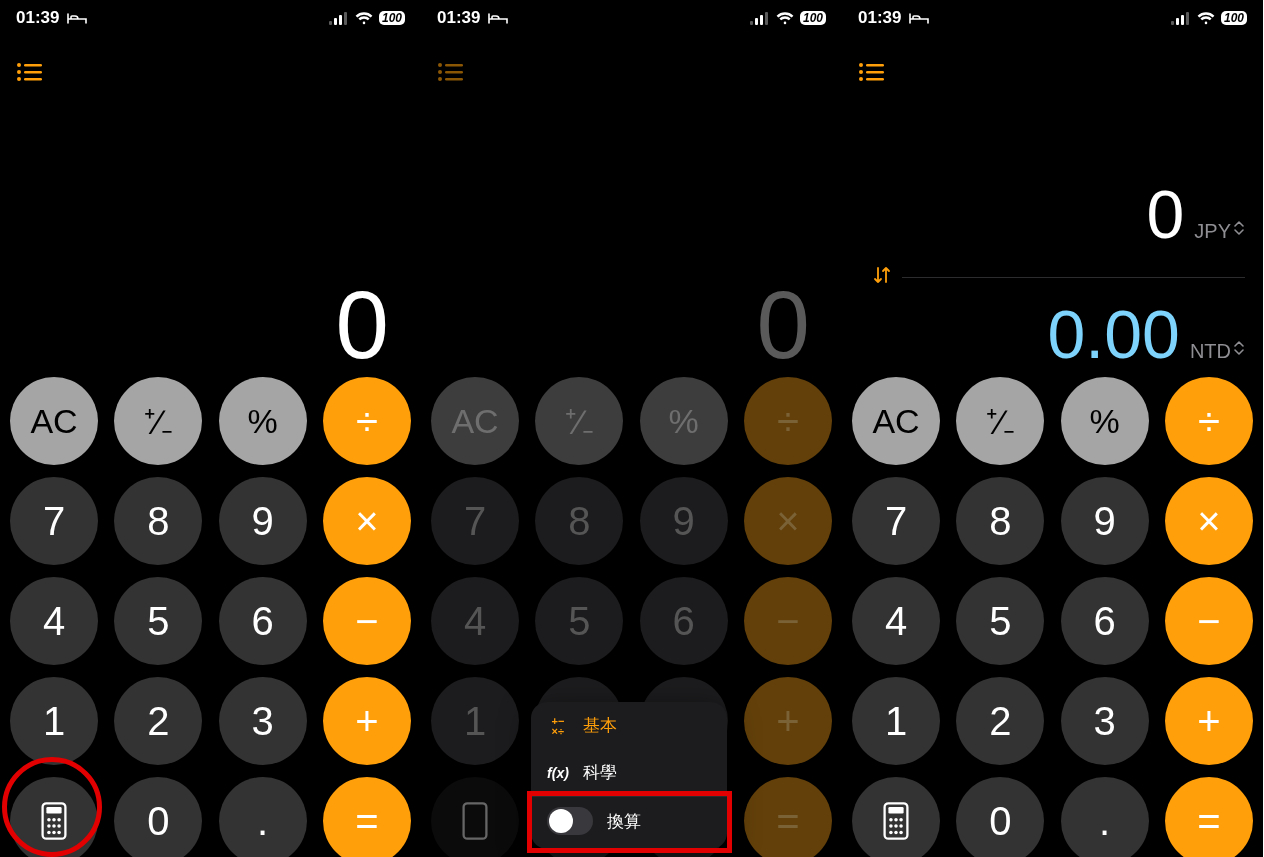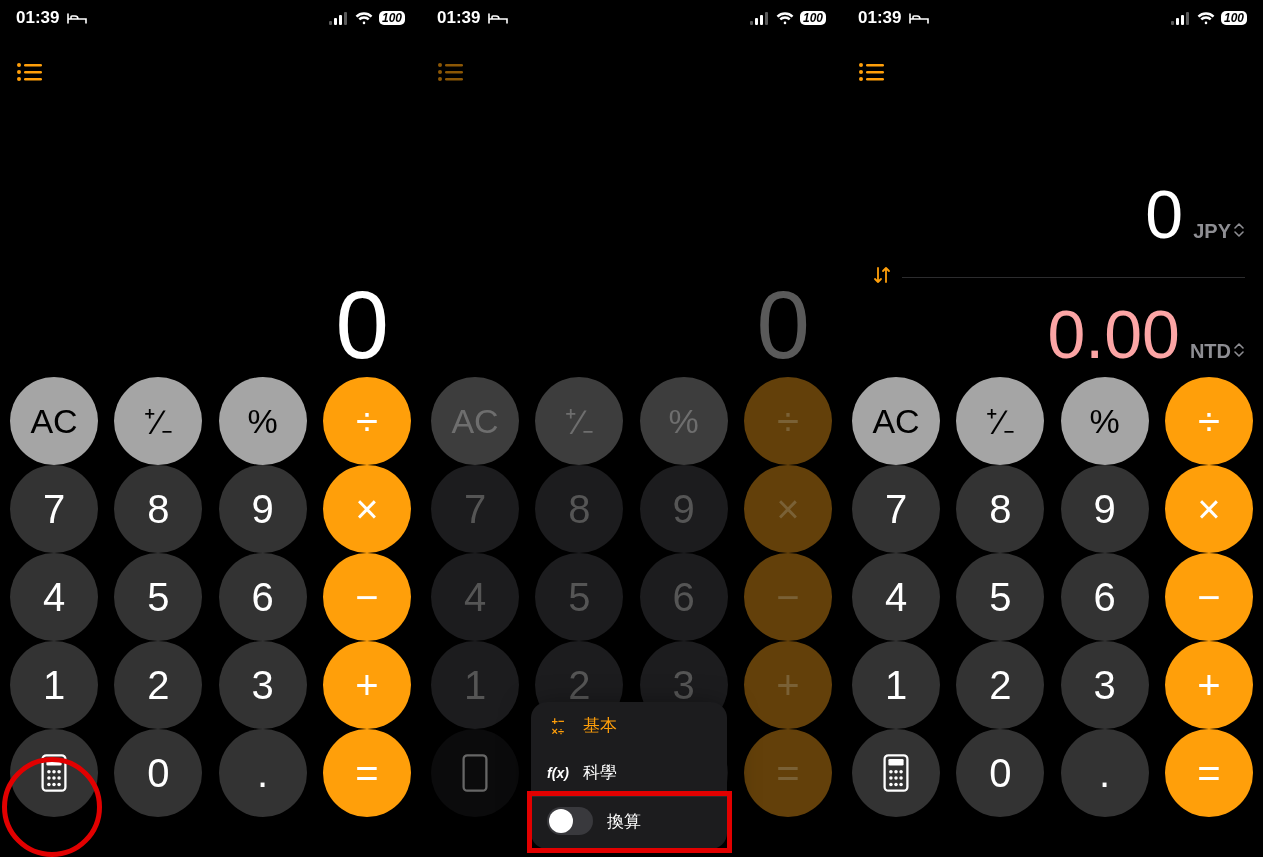--- a/index.html
+++ b/index.html
@@ -75,45 +75,45 @@
   .conv-row {
     display:flex;
     align-items:baseline;
     justify-content:flex-end;
     gap:10px;
   }
   .conv-val-top {
     color:#fff; font-size:68px; font-weight:300; line-height:1;
   }
   .conv-val-bot {
-    color:#fca5a5; font-size:68px; font-weight:300; line-height:1;
+    color:#7dd3fc; font-size:68px; font-weight:300; line-height:1;
   }
   .conv-code {
-    color:#8e8e93; font-size:20px; font-weight:700;
-    display:inline-flex; align-items:center; gap:2px;
+    color:#8e8e93; font-size:20px; font-weight:400;
+    display:inline-flex; gap:2px;
     padding-bottom:8px;
   }
   .conv-divider-wrap {
     display:flex; align-items:center; gap:10px;
     margin: 14px 0 10px 0;
   }
   .conv-swap {
     color:#ff9f0a;
     font-size: 20px;
   }
   .conv-line {
     flex:1; height:1px; background:#2c2c2e;
   }
   
   .keypad {
     position:absolute;
     left:0; right:0; bottom:0;
     height: 480px;
     padding: 0 10px 4px 10px;
-    display:flex; flex-direction:column; 
+    display:flex; flex-direction:column; gap:12px;
   }
   .krow {
     display:flex; gap:12px; justify-content:space-between;
   }
   .key {
     width: 88px; height: 88px;
     border-radius: 50%;
     display:flex; align-items:center; justify-content:center;
     font-size: 40px;
     font-weight: 400;

